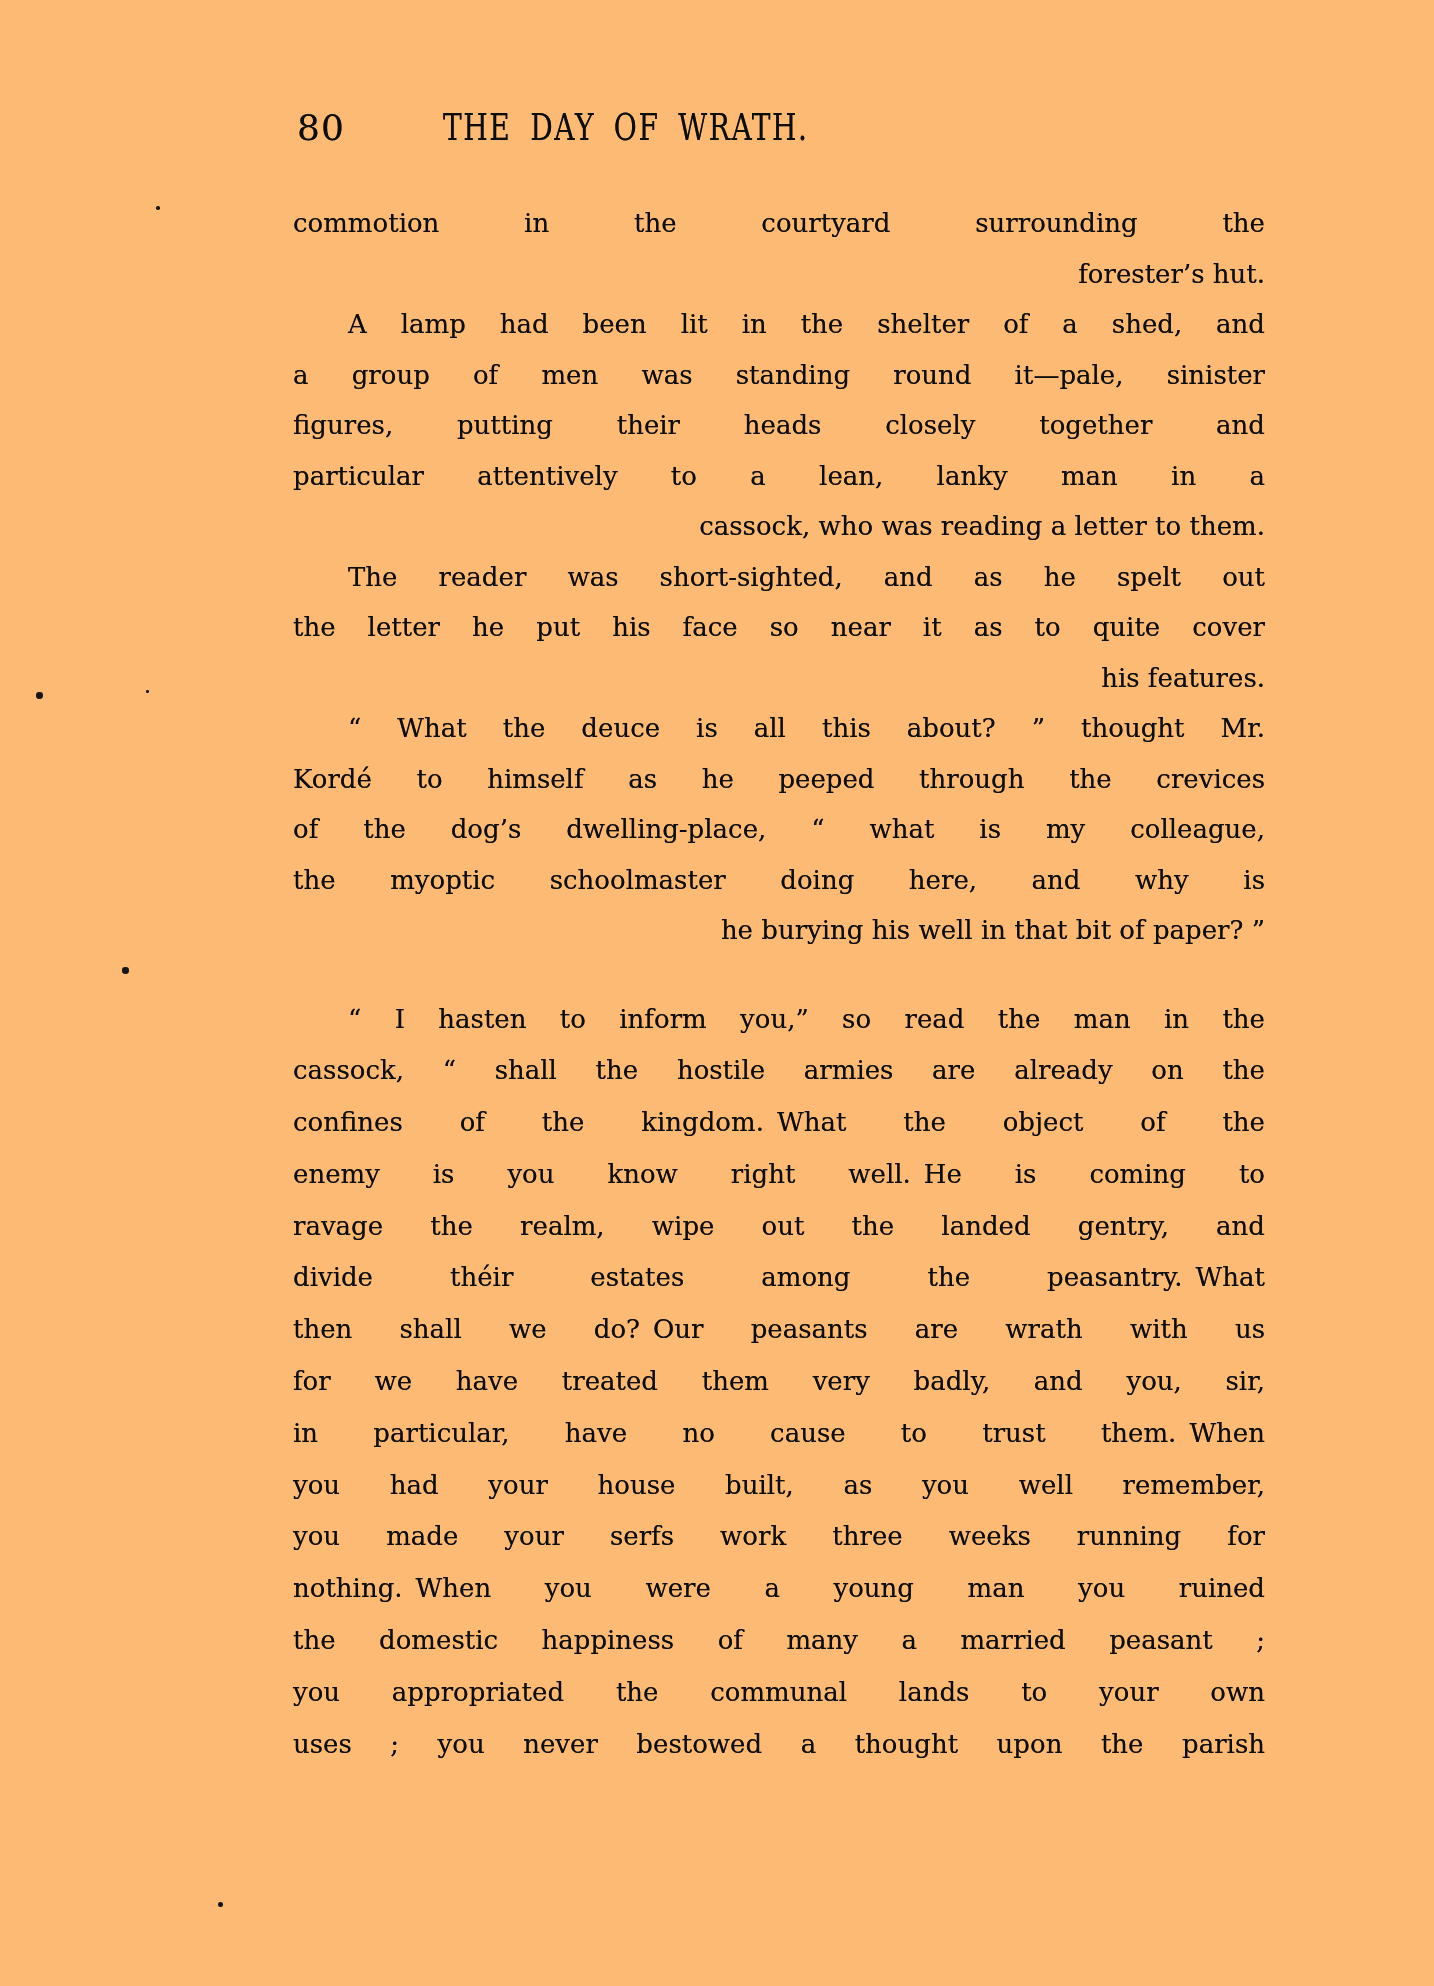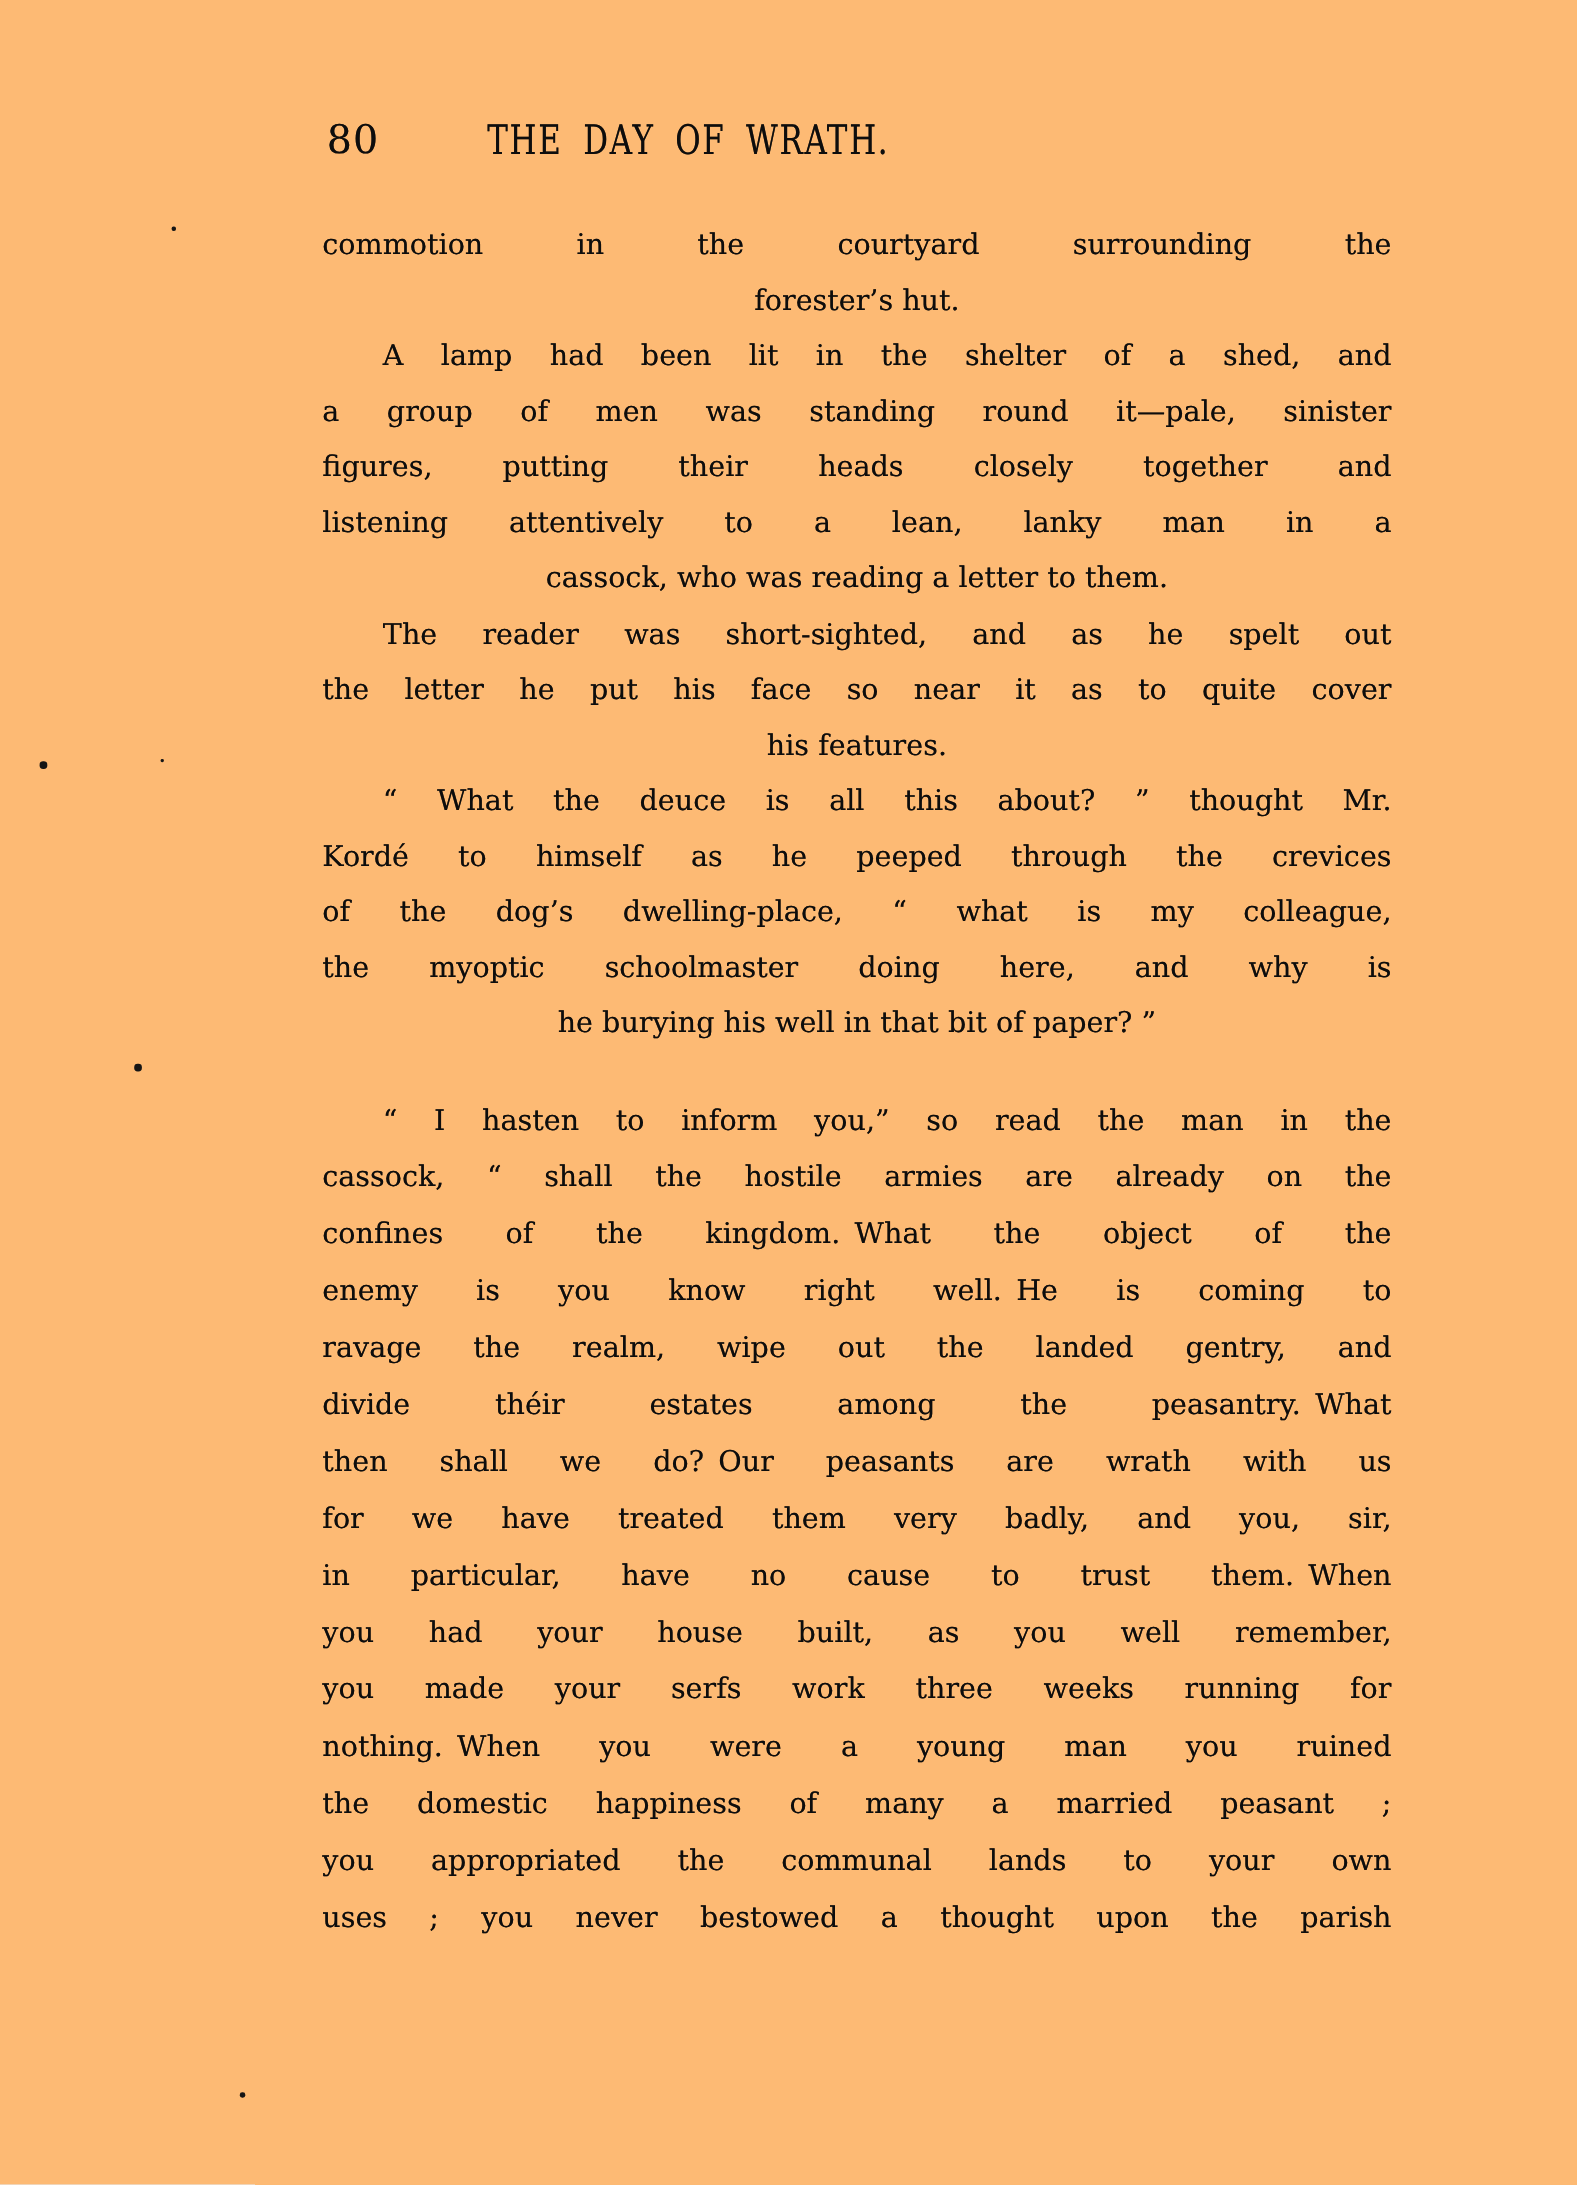--- a/index.html
+++ b/index.html
@@ -30,21 +30,21 @@
     position:absolute;left:293px;top:198px;width:972px;
   }
   .para-block + .para-block{margin-top:38px;}
   .line{
     font-size:26px;
     height:50.5px;line-height:50.5px;
     overflow:visible;
   }
   .para-block:nth-of-type(2) .line{height:51.8px;line-height:51.8px;}
   .line.just{text-align:justify;text-align-last:justify;}
-  .line.end{text-align:center;}
+  .line.end{text-align:right;}
   .line.indent{text-indent:55px;}
   .speck{
     position:absolute;background:#151515;border-radius:45%;
   }
 </style>
 </head>
 <body>
 
 <div class="page">
   <header>
@@ -52,21 +52,21 @@
     <span class="running-title">THE DAY OF WRATH.</span>
   </header>
 
   <main class="text-column">
     <div class="para-block">
         <div class="line just">commotion in the courtyard surrounding the</div>
         <div class="line end">forester’s hut.</div>
         <div class="line just indent">A lamp had been lit in the shelter of a shed, and</div>
         <div class="line just">a group of men was standing round it—pale, sinister</div>
         <div class="line just">figures, putting their heads closely together and</div>
-        <div class="line just">listening attentively to a lean, lanky man in a</div>
+        <div class="line just">particular attentively to a lean, lanky man in a</div>
         <div class="line end">cassock, who was reading a letter to them.</div>
         <div class="line just indent">The reader was short-sighted, and as he spelt out</div>
         <div class="line just">the letter he put his face so near it as to quite cover</div>
         <div class="line end">his features.</div>
         <div class="line just indent">“ What the deuce is all this about? ” thought Mr.</div>
         <div class="line just">Kordé to himself as he peeped through the crevices</div>
         <div class="line just">of the dog’s dwelling-place, “ what is my colleague,</div>
         <div class="line just">the myoptic schoolmaster doing here, and why is</div>
         <div class="line end">he burying his well in that bit of paper? ”</div>
       </div>

